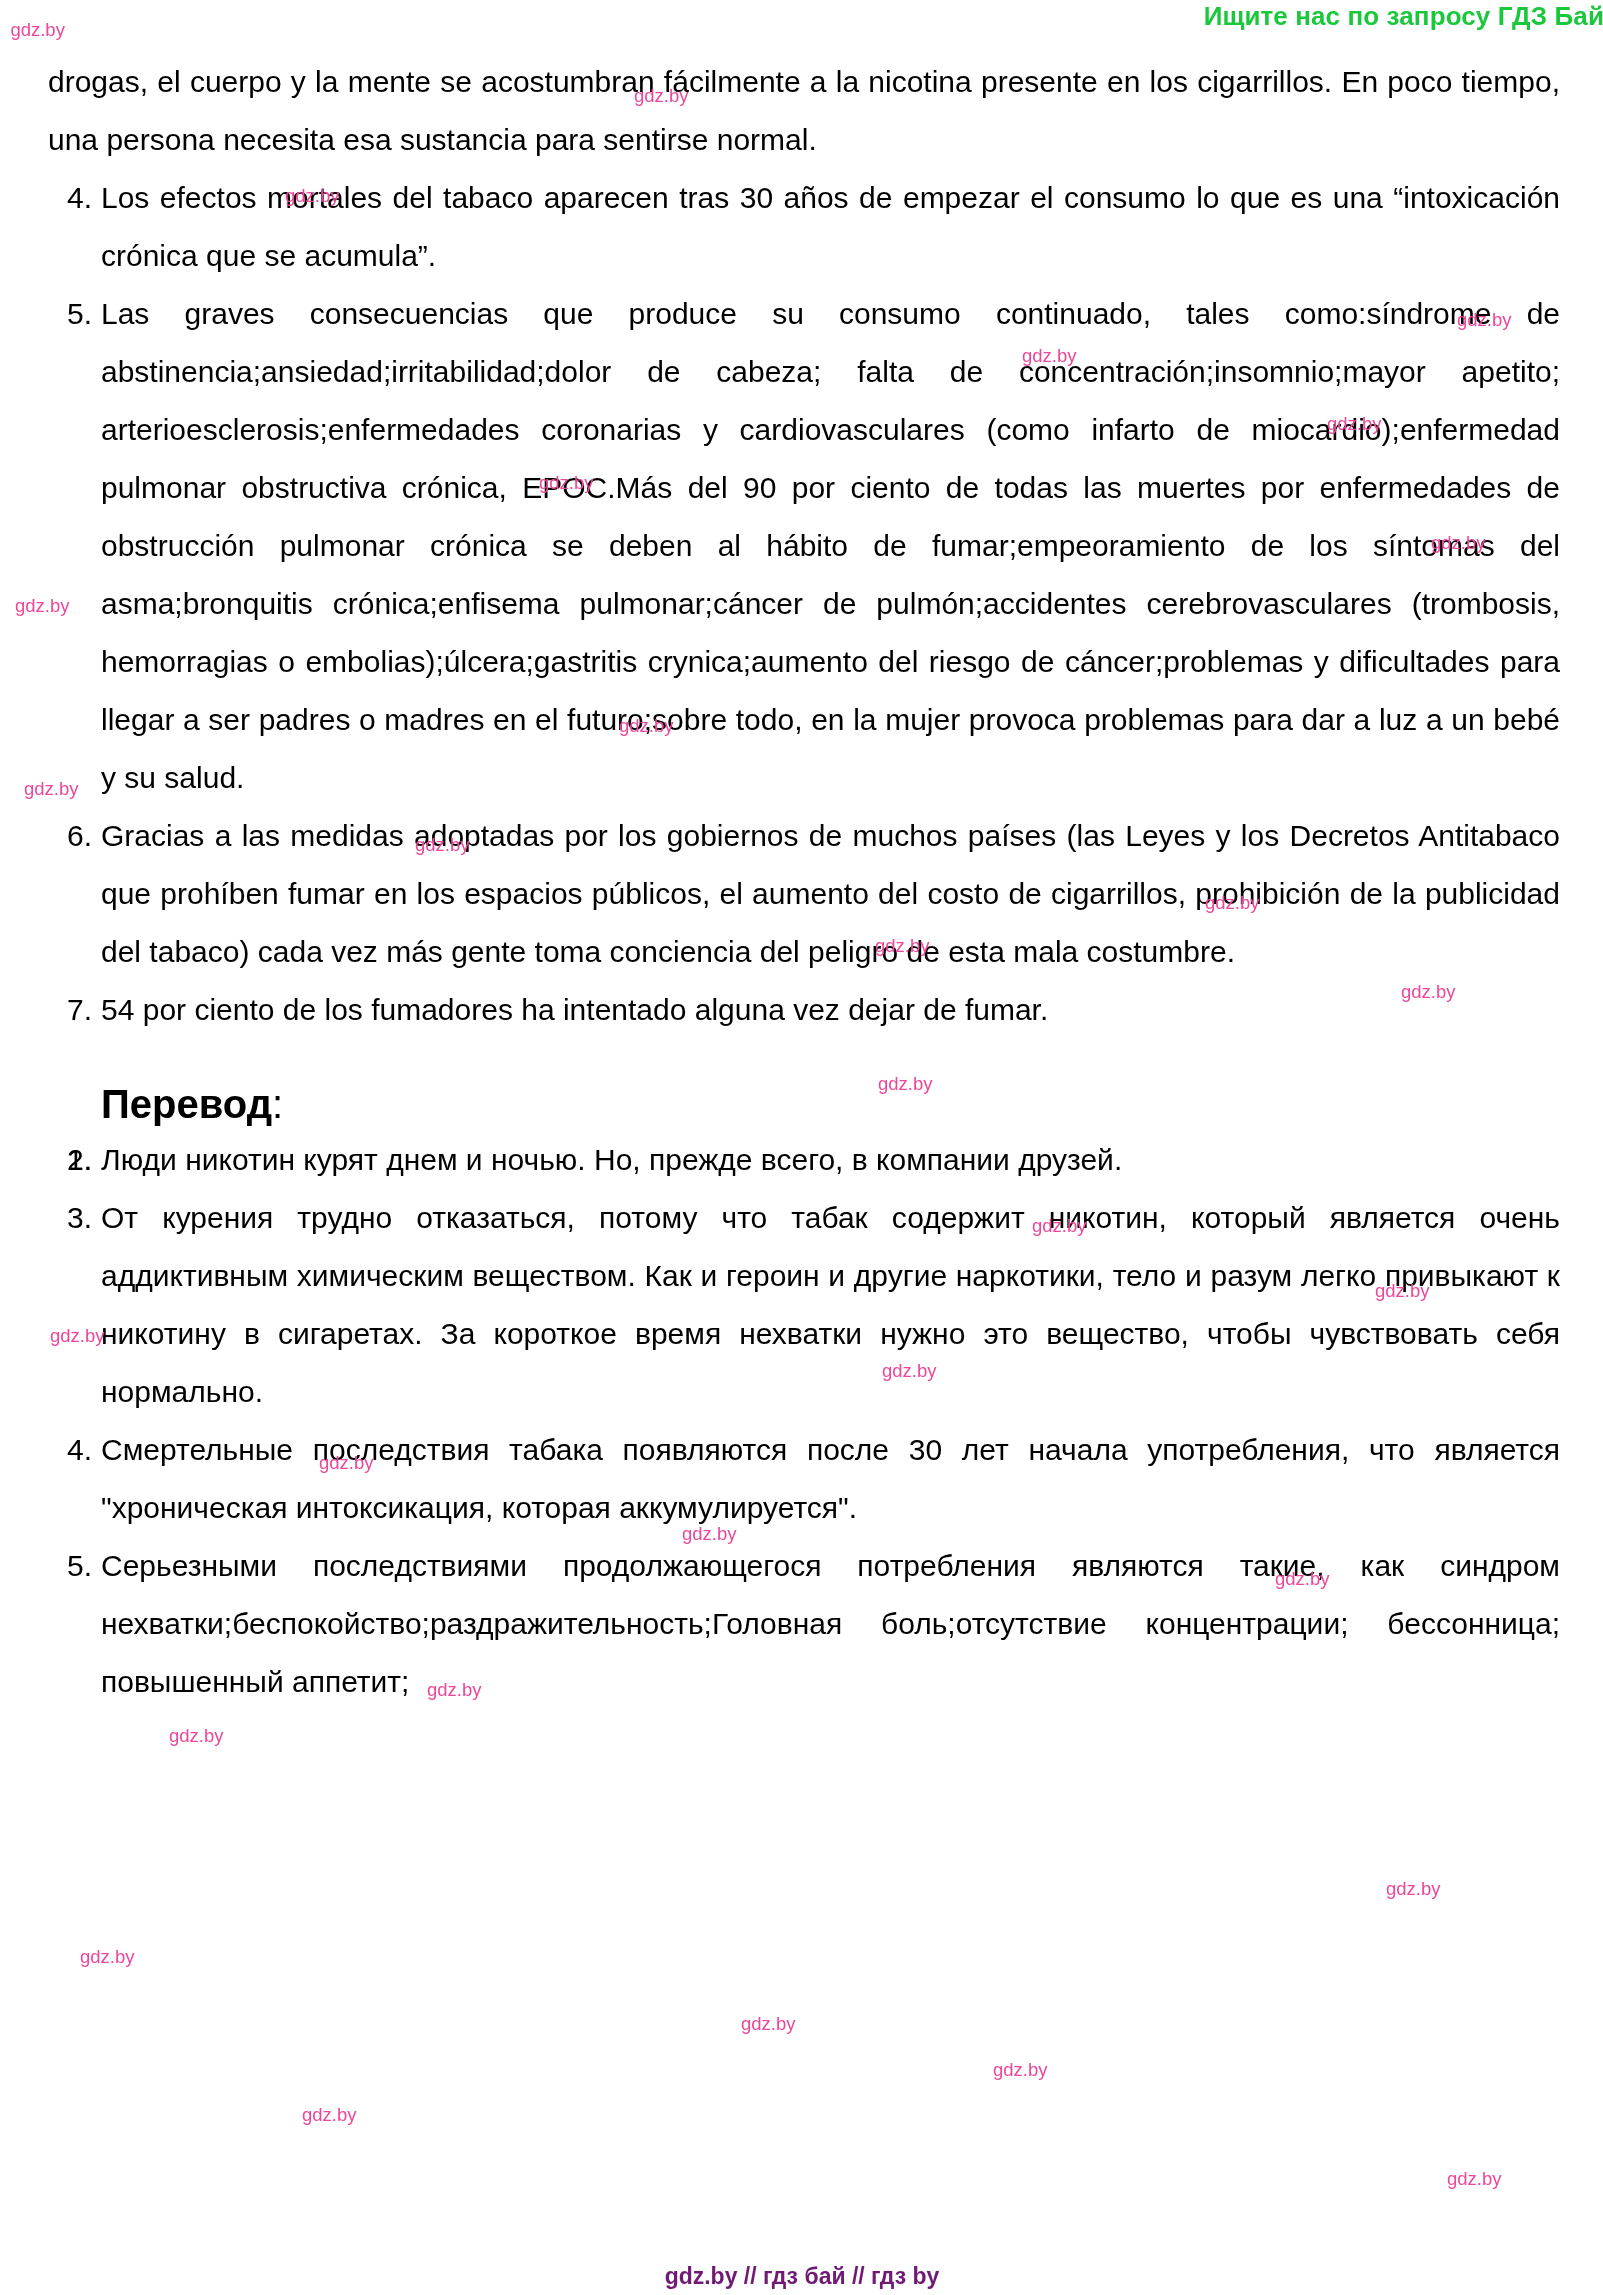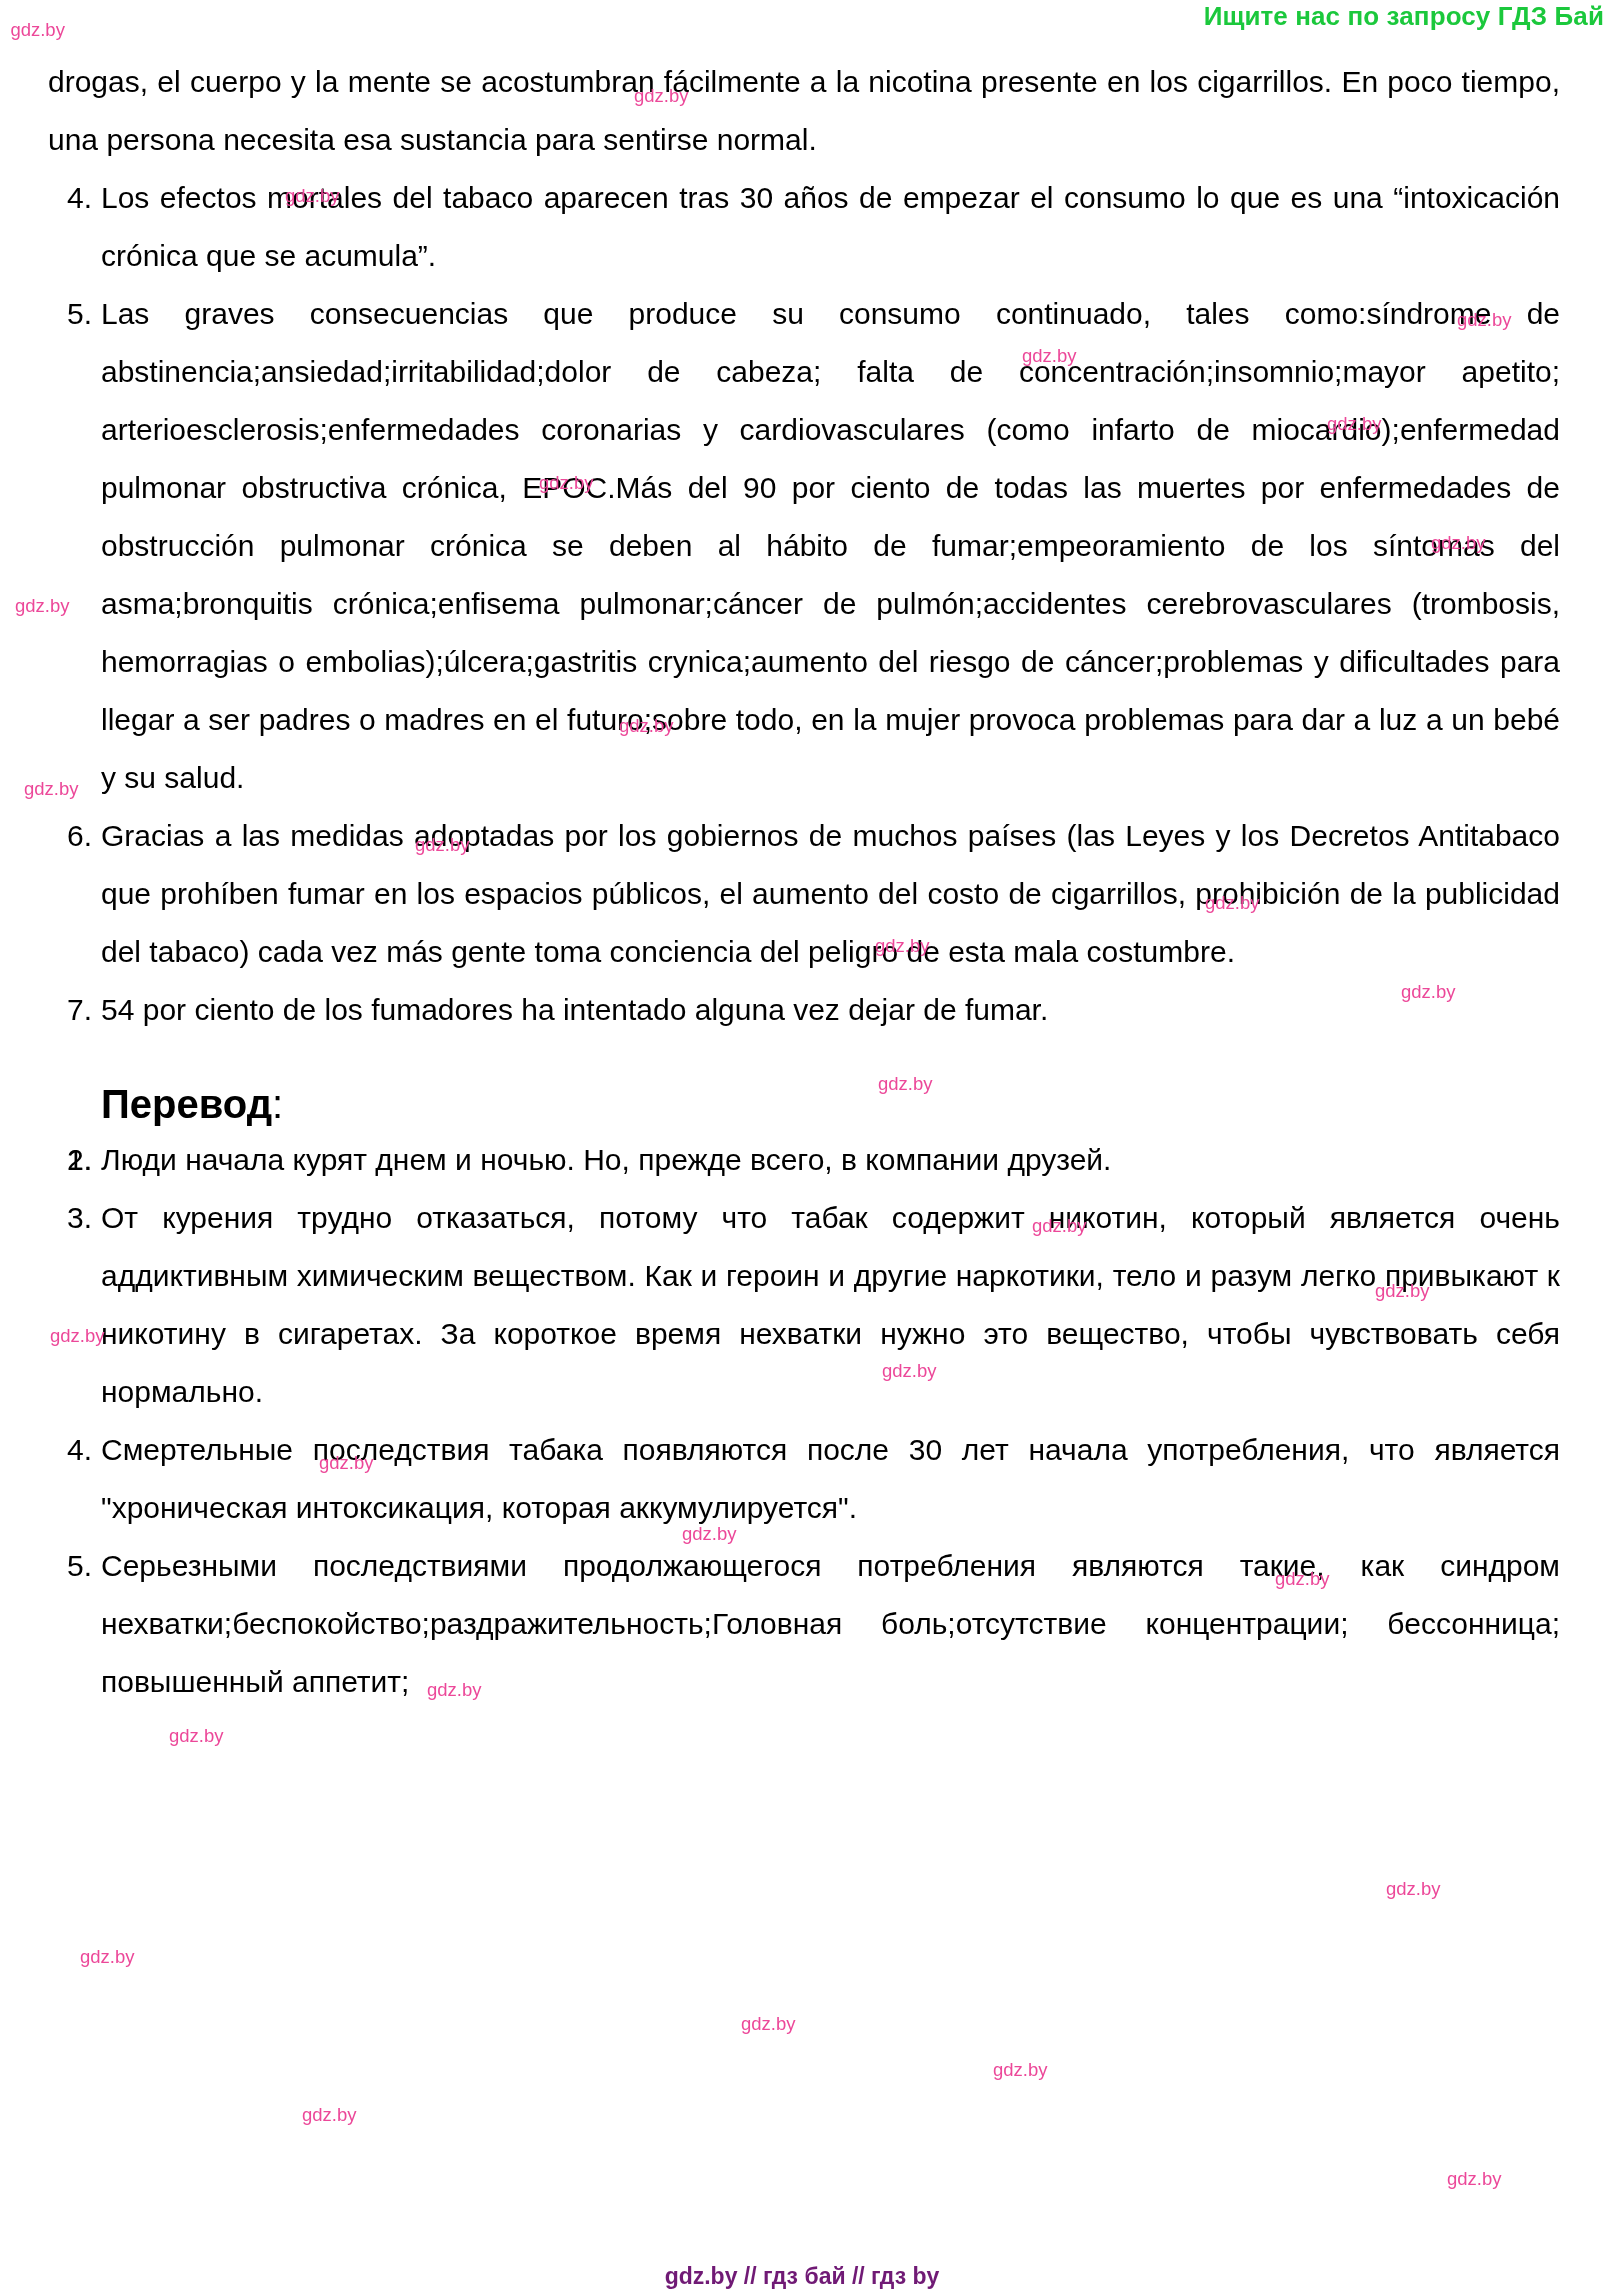--- a/index.html
+++ b/index.html
@@ -140,21 +140,21 @@
   <div class="translate-heading">
     <span>Перевод</span><span class="colon">:</span>
   </div>
 
   <ol class="num-list">
     <li>
       <span class="marker">1.</span>
     </li>
     <li>
       <span class="marker">2.</span>
-      <span>Люди начала курят днем и ночью. Но, прежде всего, в компании друзей.</span>
+      <span>Люди никотин курят днем и ночью. Но, прежде всего, в компании друзей.</span>
     </li>
     <li>
       <span class="marker">3.</span>
       <span>От курения трудно отказаться, потому что табак содержит никотин, который является очень аддиктивным химическим веществом. Как и героин и другие наркотики, тело и разум легко привыкают к никотину в сигаретах. За короткое время нехватки нужно это вещество, чтобы чувствовать себя нормально.</span>
     </li>
     <li>
       <span class="marker">4.</span>
       <span>Смертельные последствия табака появляются после 30 лет начала употребления, что является "хроническая интоксикация, которая аккумулируется".</span>
     </li>
     <li>

